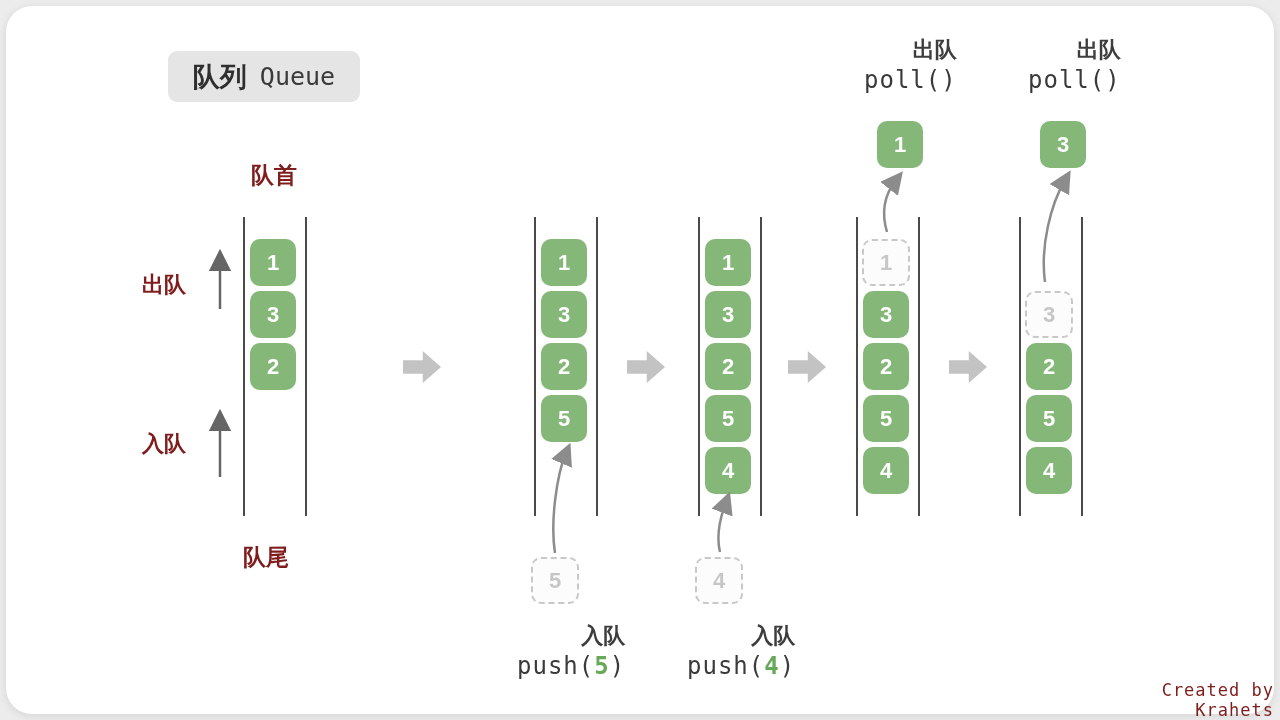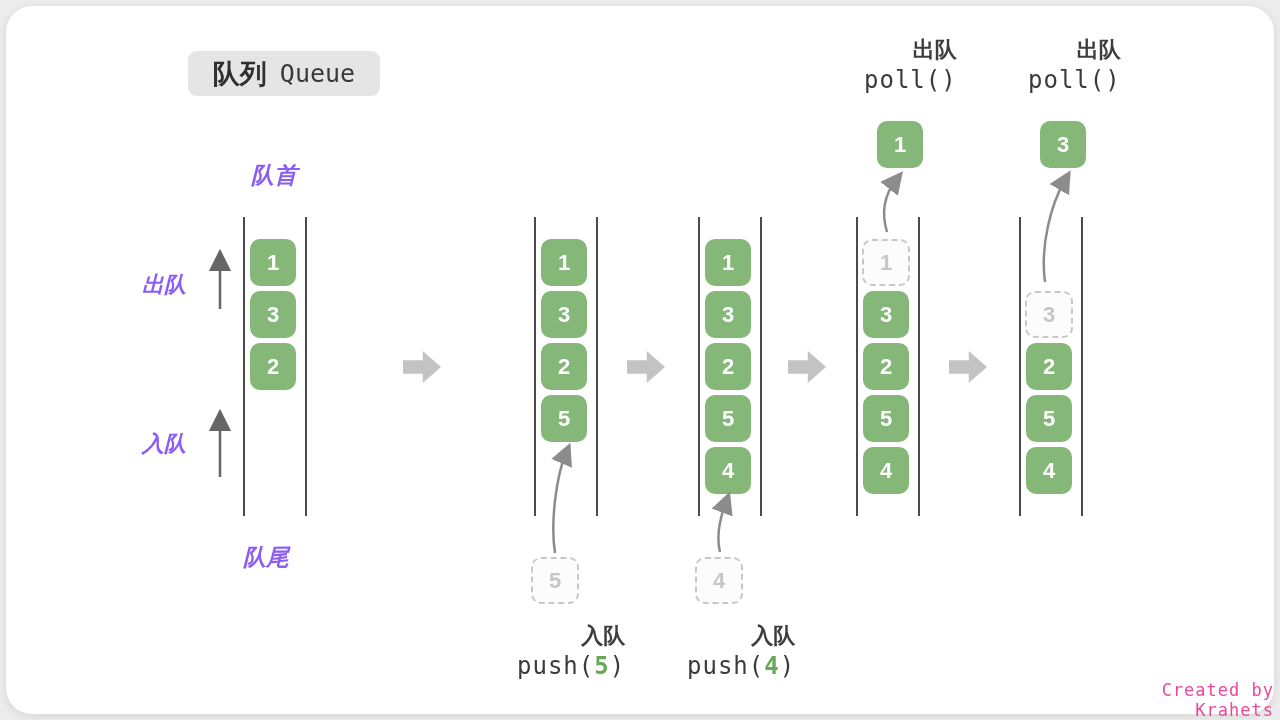--- a/index.html
+++ b/index.html
@@ -13,29 +13,29 @@
   .card {
     position: absolute; left: 6px; top: 6px; right: 6px; bottom: 6px;
     background: #ffffff;
     border-radius: 26px;
     box-shadow: 0 2px 10px rgba(0,0,0,0.10);
   }
   .abs { position: absolute; text-align: right; }
 
   
   .title-badge {
-    left: 182px; top: 45px; width: 192px; height: 45px;
+    left: 162px; top: 45px; width: 192px; height: 51px;
     background: #e5e5e5; border-radius: 9px;
     display: flex; align-items: center; justify-content: center; gap: 13px;
   }
   .title-zh { font-weight: bold; font-size: 27px; color: #2f2f2f; }
   .title-en { font-family: "DejaVu Sans Mono", monospace; font-size: 25px; color: #3a3a3a; }
 
   
-  .zh-label { font-weight: bold; font-size: 23px; color: #8b5cf6; font-style: italic; }
+  .zh-label { font-weight: bold; font-size: 23px; color: #7f1d1d; }
   .lbl-front { left: 237px; top: 154px; width: 62px; text-align: center; }
   .lbl-rear  { left: 237px; top: 536px; width: 62px; text-align: left; }
   .lbl-deq-side { left: 136px; top: 264px; font-size: 22px; }
   .lbl-enq-side { left: 136px; top: 423px; font-size: 22px; }
 
   
   .queue-walls {
     top: 211px; height: 299px; width: 60px;
     border-left: 2px solid #4a4a4a; border-right: 2px solid #4a4a4a;
   }
@@ -72,21 +72,21 @@
   .block-arrow {
     width: 38px; height: 32px; background: #c3c3c3; top: 345px;
     clip-path: polygon(0 29%, 52% 29%, 52% 0, 100% 50%, 52% 100%, 52% 71%, 0 71%);
   }
   .t1 { left: 397px; } .t2 { left: 621px; } .t3 { left: 782px; } .t4 { left: 943px; }
 
   
   .watermark {
     left: 1078px; top: 674px;
     font-family: "DejaVu Sans Mono", monospace;
-    font-size: 17px; color: #ec4899; letter-spacing: 1px;
+    font-size: 17px; color: #7f1d1d; letter-spacing: 1px;
   }
 
   svg.overlay { position: absolute; left: 0; top: 0; pointer-events: none; }
 </style>
 </head>
 <body>
 
 <div class="card">
 
   <div class="abs title-badge">

